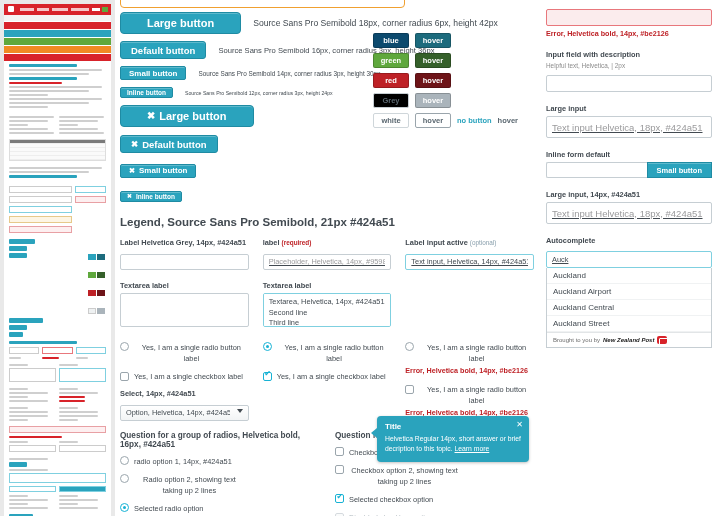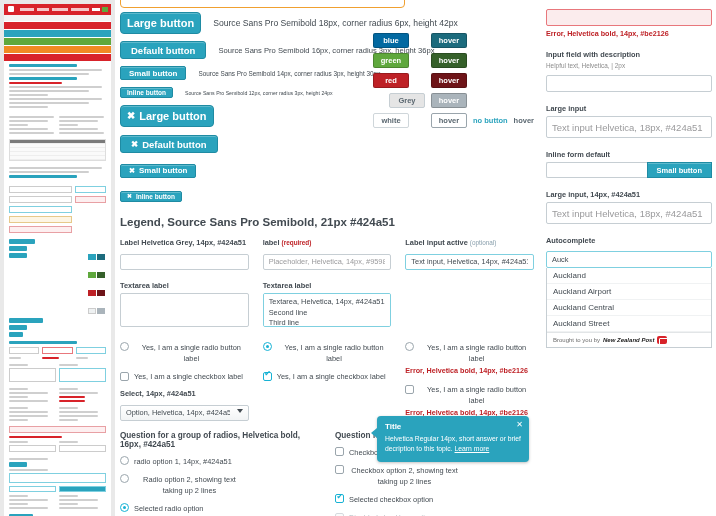--- a/index.html
+++ b/index.html
@@ -61,21 +61,21 @@
     border: 1px solid #f0a030; border-radius: 4px; background: #fff;
   }
 
   
   .btn {
     display: inline-flex; align-items: center; justify-content: center;
     background: #2aa3bd; color: #fff; border: 1px solid #1f8ba3;
     font-weight: bold; white-space: nowrap; cursor: pointer;
     box-shadow: inset 0 1px 0 rgba(255,255,255,.25);
   }
-  .btn-large { font-size: 11px; border-radius: 4px; height: 22px; padding: 0 6px; }
+  .btn-large { font-size: 11px; border-radius: 4px; height: 22px; padding: 0 26px; }
   .btn-default { font-size: 9.5px; border-radius: 3px; height: 18px; padding: 0 10px; }
   .btn-small { font-size: 8px; border-radius: 2px; height: 14px; padding: 0 8px; }
   .btn-inline { font-size: 6.5px; border-radius: 2px; height: 11px; padding: 0 6px; }
   .xico { margin-right: 4px; font-size: .9em; line-height: 1; }
 
   .btn-row { display: flex; align-items: center; margin-bottom: 7px; }
   .btn-desc { font-size: 8.6px; color: #424a51; margin-left: 12px; white-space: nowrap; }
   .btn-desc.s2 { font-size: 7.6px; }
   .btn-desc.s3 { font-size: 6.4px; }
   .btn-desc.s4 { font-size: 5.2px; }
@@ -92,43 +92,44 @@
   .swatch-grid {
     position: absolute; left: 258px; top: 33px;
     display: grid; grid-template-columns: auto auto auto auto; gap: 5px 6px;
     align-items: center;
   }
   .sw {
     display: inline-flex; align-items: center; justify-content: center;
     width: 36px; height: 15px; font-size: 7.5px; font-weight: bold;
     color: #fff; border-radius: 2px; border: 1px solid rgba(0,0,0,.2);
   }
-  .sw.blue { background: #0369a1; }
+  .sw.blue { background: #0c4a6e; }
   .sw.blueh { background: #1c6b7d; }
   .sw.green { background: #5fa83d; }
   .sw.greenh { background: #35602a; }
   .sw.red { background: #be2126; }
   .sw.redh { background: #6e1418; }
-  .sw.grey { background: #e5e5e5; color: #5a6770; border-color: #c6ced3; margin-left: 16px; }
+  .sw.grey { background: #000000; color: #5a6770; border-color: #c6ced3; }
   .sw.greyh { background: #aab4bb; color: #fff; }
   .sw.white { background: #fff; color: #5a6770; border-color: #cfd6da; }
   .sw.whiteh { background: #fff; color: #5a6770; border-color: #9aa5ac; }
   .sw.link { background: transparent; border: none; color: #2aa3bd; width: auto; }
   .sw.linkh { background: transparent; border: none; color: #5a6770; width: auto; }
 
   
   .flabel { font-size: 7.4px; font-weight: bold; color: #424a51; margin-bottom: 3px; display: block; }
   .flabel .req { color: #be2126; font-weight: bold; font-size: 6.4px; }
   .flabel .opt { color: #8aa0ad; font-weight: normal; font-size: 6.4px; }
   .fhelp { font-size: 6.4px; color: #8c8c8c; margin-bottom: 3px; }
   .ferr { font-size: 7.2px; font-weight: bold; color: #be2126; margin-top: 3px; }
   .inp {
     width: 100%; height: 16px; border: 1px solid #c6ced3; border-radius: 2px;
     background: #fff; font-size: 7.4px; color: #424a51; padding: 0 5px;
     font-family: "Liberation Sans", sans-serif;
+    text-decoration: underline;
   }
   .inp::placeholder { color: #9a9a9c; }
   .inp.active { border-color: #7fd0e0; }
   .inp.err { border-color: #e8777c; background: #fbeced; }
   .inp.lg { height: 22px; font-size: 9.5px; }
   .ta {
     width: 100%; height: 34px; border: 1px solid #c6ced3; border-radius: 2px;
     background: #fff; font-size: 7.4px; color: #424a51; padding: 3px 5px;
     resize: none; line-height: 1.45; font-family: "Liberation Sans", sans-serif;
   }

